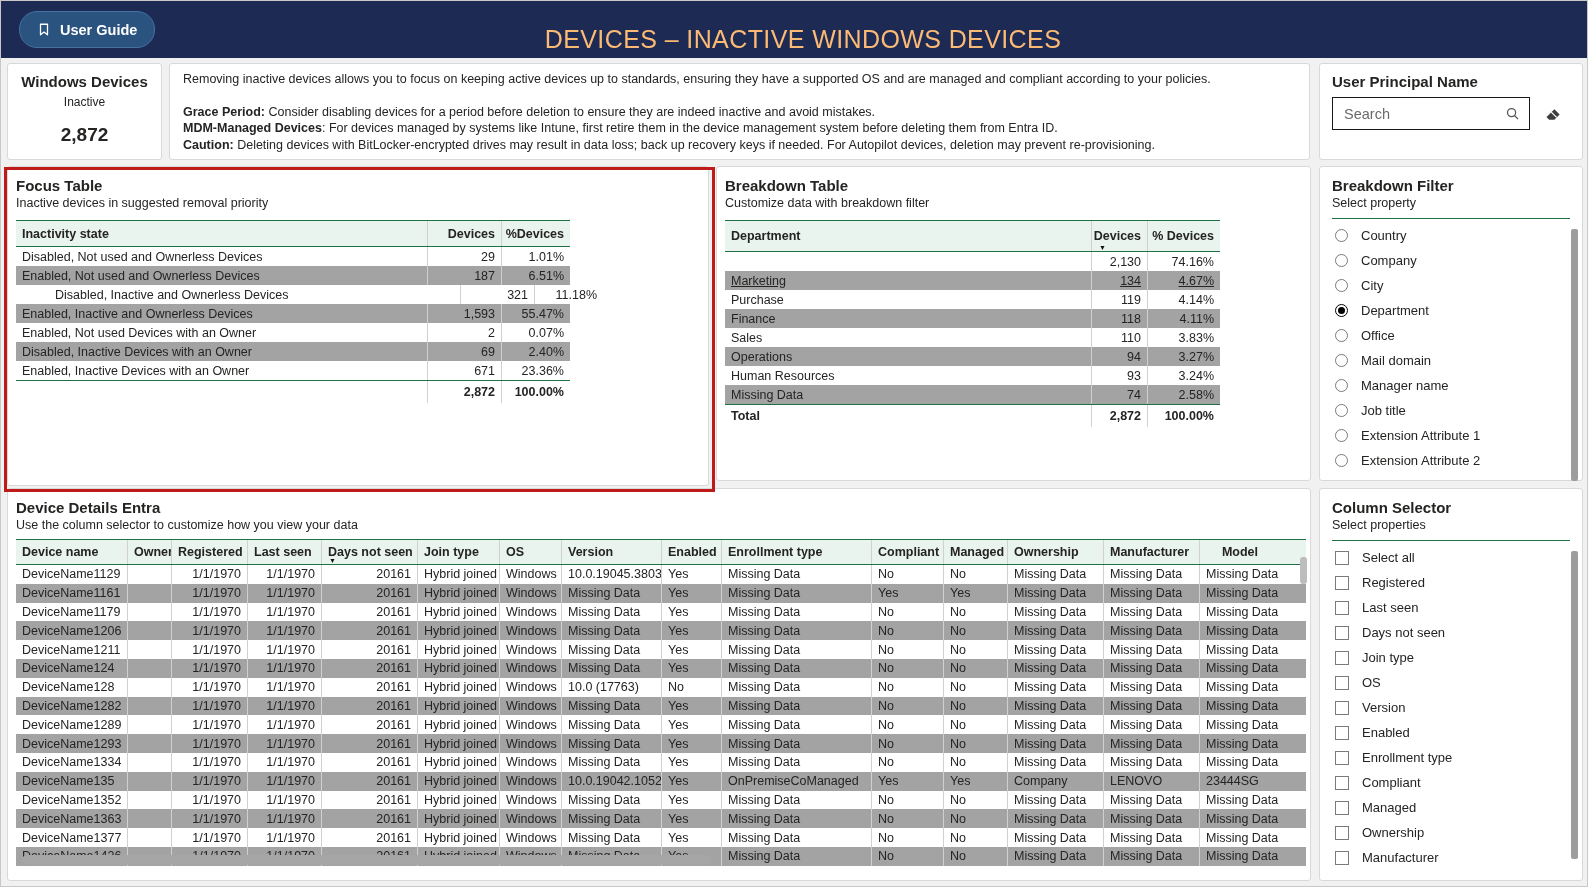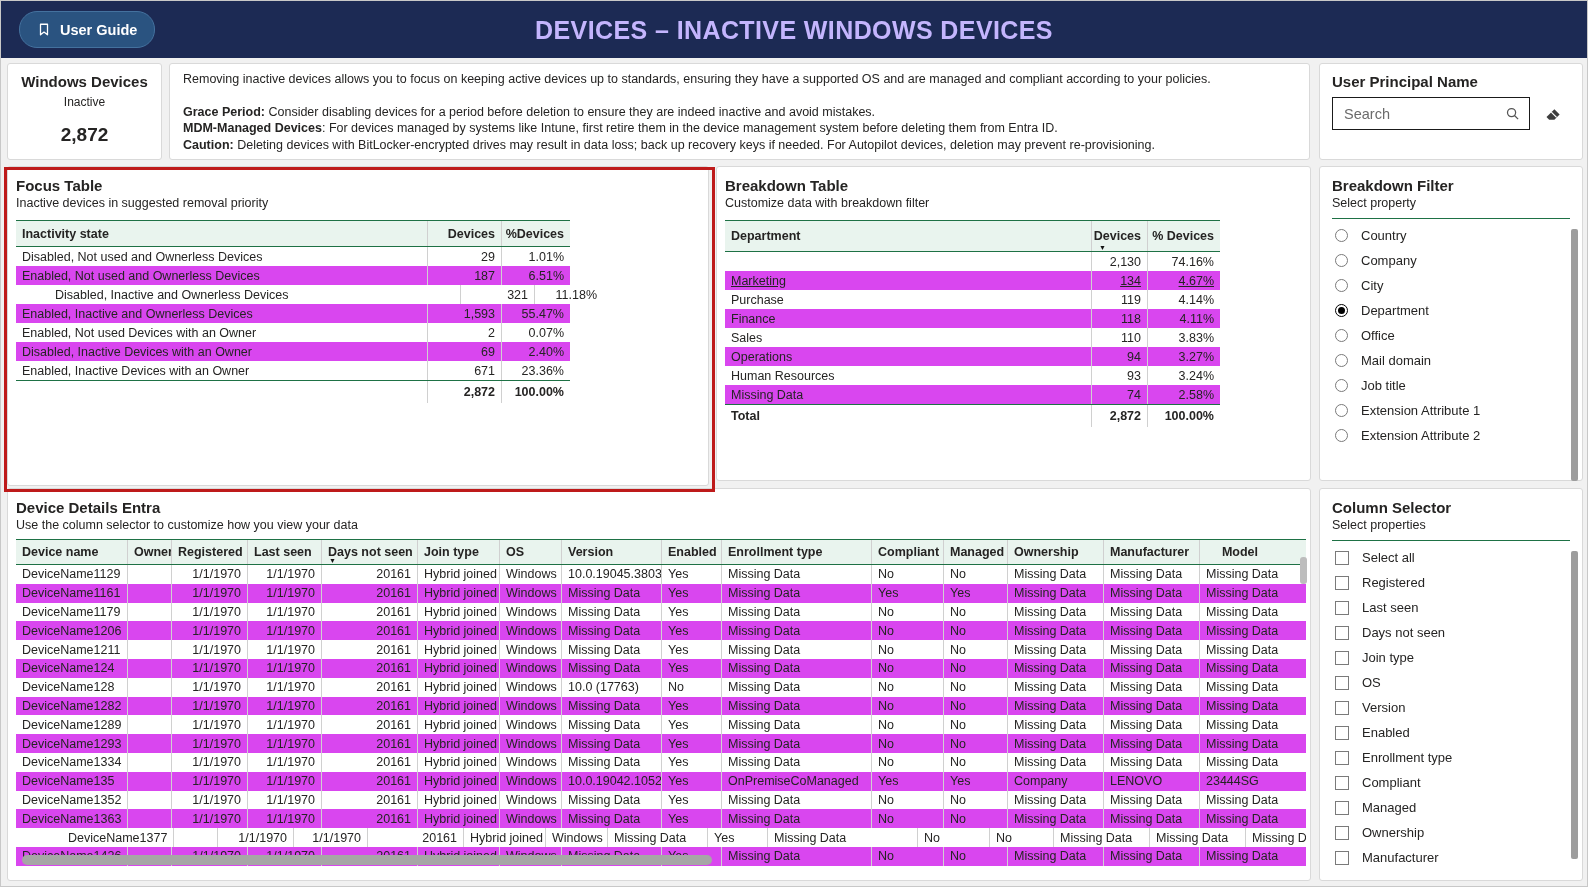--- a/index.html
+++ b/index.html
@@ -5,22 +5,22 @@
   html,body{margin:0;padding:0;background:#fff;}
   .page{position:relative;width:1588px;height:887px;overflow:hidden;
         font-family:"Liberation Sans",sans-serif;background:#F1F1F1;color:#252423;
         border:1px solid #C8C8C8;box-sizing:border-box;}
   
   .topbar{position:absolute;left:0;top:0;width:100%;height:57px;background:#1C2A54;
           display:flex;align-items:center;justify-content:space-between;padding:0 18px;box-sizing:border-box;}
   .pill{display:flex;align-items:center;gap:9px;background:#2A5380;border:1px solid #44719E;
         border-radius:18px;height:37px;padding:0 17px;color:#fff;font-weight:bold;font-size:14.5px;
         font-family:inherit;cursor:pointer;}
-  .pagetitle{position:absolute;left:50%;top:50%;transform:translate(-50%,-50%);color:#c4b5fd;
-             font-size:25px;font-weight:bold;letter-spacing:.4px;white-space:nowrap;margin:0;}
+  .pagetitle{position:absolute;left:50%;top:50%;transform:translate(-50%,-50%);color:#fdba74;
+             font-size:25px;font-weight:normal;letter-spacing:.4px;white-space:nowrap;margin:9px;}
   
   .card{position:absolute;background:#fff;border:1px solid #D9D9D9;border-radius:3px;box-sizing:border-box;}
   .card-title{font-size:15px;font-weight:bold;color:#252423;margin:0;}
   .card-sub{font-size:12.5px;color:#252423;margin:2px 0 0 0;}
   #card-summary{left:6px;top:62px;width:155px;height:97px;text-align:center;padding-top:9px;}
   #card-summary .t{font-size:15px;font-weight:bold;}
   #card-summary .s{font-size:12px;margin-top:5px;}
   #card-summary .v{font-size:19px;font-weight:bold;margin-top:15px;}
   #card-info{left:168px;top:62px;width:1141px;height:97px;padding:7px 13px;font-size:12.5px;line-height:16.5px;}
   #card-info p{margin:0;}
@@ -28,21 +28,21 @@
   #card-upn{left:1318px;top:62px;width:264px;height:97px;padding:9px 12px;}
   .searchrow{display:flex;align-items:center;gap:13px;margin-top:7px;}
   .searchbox{display:flex;align-items:center;justify-content:space-between;border:1px solid #1A1A1A;
              height:33px;width:198px;padding:0 9px;box-sizing:border-box;background:#fff;}
   .searchbox input{border:none;outline:none;font-size:14.5px;color:#333;width:150px;
                    font-family:inherit;background:transparent;}
   .searchbox input::placeholder{color:#6b6b6b;}
   
   .tbl{font-size:12.5px;color:#252423;}
   .trow{display:flex;align-items:stretch;height:19px;background:#fff;}
-  .trow.alt{background:#d946ef;}
+  .trow.alt{background:#a3a3a3;}
   .tcell{padding:0 6px;box-sizing:border-box;white-space:nowrap;overflow:hidden;
          border-right:1px solid #D0D0D0;display:flex;align-items:center;}
   .tcell:last-child{border-right:none;}
   .tcell.num{justify-content:flex-end;}
   .thead{background:#E9F4EE;font-weight:bold;border-top:1px solid #1E7145;border-bottom:1px solid #1E7145;}
   .thead .tcell{position:relative;}
   .sort{position:absolute;left:7px;bottom:0px;font-size:7px;line-height:1;color:#111;}
   .trow.total{font-weight:bold;border-top:1px solid #1E7145;height:22px;background:#fff;}
   
   #card-focus{left:6px;top:165px;width:702px;height:320px;padding:10px 8px 0;}
@@ -274,20 +274,24 @@
         <div class="opt">
           <span class="radio"></span>
           <span>Office</span>
         </div>
         <div class="opt">
           <span class="radio"></span>
           <span>Mail domain</span>
         </div>
         <div class="opt">
           <span class="radio"></span>
+          <span>Manager name</span>
+        </div>
+        <div class="opt">
+          <span class="radio"></span>
           <span>Job title</span>
         </div>
         <div class="opt">
           <span class="radio"></span>
           <span>Extension Attribute 1</span>
         </div>
         <div class="opt">
           <span class="radio"></span>
           <span>Extension Attribute 2</span>
         </div>
@@ -580,21 +584,21 @@
             <div class="tcell" style="flex: 0 0 100px;">Missing Data</div>
             <div class="tcell" style="flex: 0 0 60px;">Yes</div>
             <div class="tcell" style="flex: 0 0 150px;">Missing Data</div>
             <div class="tcell" style="flex: 0 0 72px;">No</div>
             <div class="tcell" style="flex: 0 0 64px;">No</div>
             <div class="tcell" style="flex: 0 0 96px;">Missing Data</div>
             <div class="tcell" style="flex: 0 0 96px;">Missing Data</div>
             <div class="tcell" style="flex: 0 0 80px;">Missing Data</div>
           </div>
           <div class="trow" style="height: 18.8px;">
-            <div class="tcell" style="flex: 0 0 112px; margin-left: 46px;">DeviceName1377</div>
+            <div class="tcell" style="flex: 0 0 112px;">DeviceName1377</div>
             <div class="tcell" style="flex: 0 0 44px;"></div>
             <div class="tcell num" style="flex: 0 0 76px;">1/1/1970</div>
             <div class="tcell num" style="flex: 0 0 74px;">1/1/1970</div>
             <div class="tcell num" style="flex: 0 0 96px;">20161</div>
             <div class="tcell" style="flex: 0 0 82px;">Hybrid joined</div>
             <div class="tcell" style="flex: 0 0 62px;">Windows</div>
             <div class="tcell" style="flex: 0 0 100px;">Missing Data</div>
             <div class="tcell" style="flex: 0 0 60px;">Yes</div>
             <div class="tcell" style="flex: 0 0 150px;">Missing Data</div>
             <div class="tcell" style="flex: 0 0 72px;">No</div>

